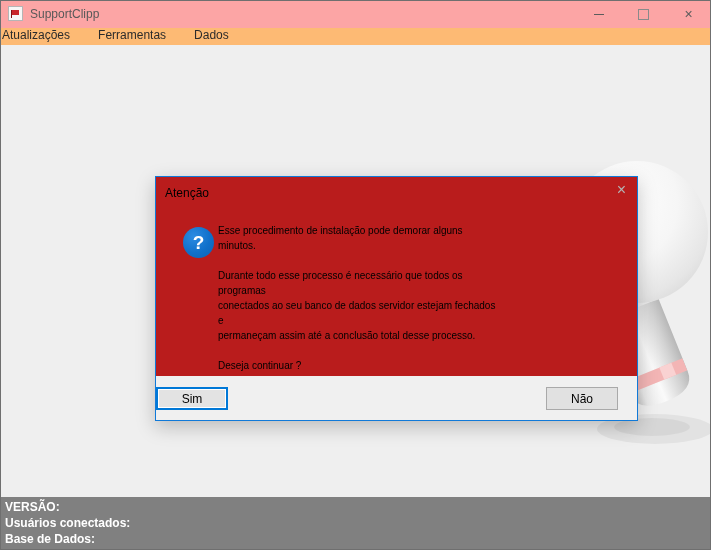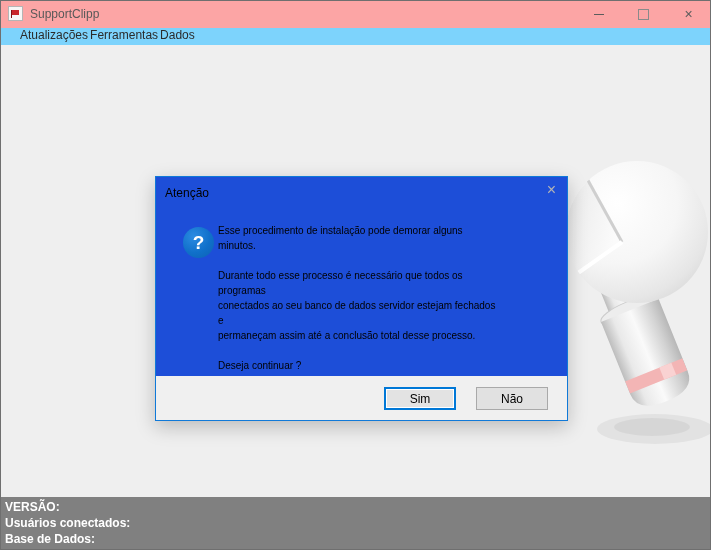--- a/index.html
+++ b/index.html
@@ -16,42 +16,42 @@
   .app-icon .flag{position:absolute;left:3px;top:3px;width:7px;height:5px;background:#c9252b;}
   .app-icon .flag::after{content:"";position:absolute;left:-1px;top:0;width:1px;height:8px;background:#7e1216;}
   .win-title{position:absolute;left:30px;top:7px;font-size:12px;color:#595959;}
   .controls{position:absolute;right:0;top:0;height:28px;display:flex;}
   .ctrl{width:45px;height:28px;display:flex;align-items:center;justify-content:center;}
   .min-bar{width:10px;height:1px;background:#5c5c5c;}
   .max-box{width:9px;height:9px;border:1px solid #8a8a8a;}
   .close-x{font-size:14px;color:#5c5c5c;line-height:1;}
 
   
-  .menubar{position:absolute;top:28px;left:0;right:0;height:17px;background:#7dd3fc;display:flex;align-items:flex-start;padding-left:20px;gap:2px;z-index:5;}
+  .menubar{position:absolute;top:28px;left:0;right:0;height:17px;background:#fdba74;display:flex;align-items:flex-start;padding-left:2px;gap:28px;z-index:5;}
   .menu-item{font-size:12px;color:#2b2b2b;line-height:14px;}
 
   
   .content{position:absolute;top:45px;left:1px;right:1px;bottom:53px;background:#efefef;}
   .logo{position:absolute;left:499px;top:130px;z-index:2;}
 
   
   .statusbar{position:absolute;bottom:1px;left:1px;right:1px;height:52px;background:#808080;box-sizing:border-box;padding:2px 17px 0 4px;z-index:5;}
   .status-line{color:#ffffff;font-size:12px;font-weight:bold;line-height:16px;}
 
   
-  .dialog{position:absolute;left:155px;top:176px;width:413px;height:245px;background:#1d4ed8;
+  .dialog{position:absolute;left:155px;top:176px;width:483px;height:245px;background:#b91c1c;
     border:1px solid #1079d8;box-sizing:border-box;box-shadow:0 6px 18px rgba(0,0,0,0.22);z-index:10;text-decoration:underline;}
   .dlg-title{position:absolute;left:9px;top:9px;font-size:12px;color:#000000;}
   .dlg-close{position:absolute;right:11px;top:5px;font-size:16px;color:#b4b4b4;line-height:16px;}
   .dlg-icon{position:absolute;left:27px;top:50px;width:31px;height:31px;border-radius:50%;
     background:radial-gradient(circle at 35% 30%, #2b8be2 0%, #1070ca 55%, #0d62b4 100%);
     color:#ffffff;font-size:19px;font-weight:bold;display:flex;align-items:center;justify-content:center;}
   .dlg-msg{position:absolute;left:62px;top:46px;width:352px;font-size:10px;line-height:15px;color:#000000;white-space:pre-line;}
   .dlg-footer{position:absolute;left:0;right:0;bottom:0;height:44px;background:#f0f0f0;
-    display:flex;justify-content:flex-end;align-items:flex-start;gap:20px;padding:11px 19px 0 0;box-sizing:border-box;}
+    display:flex;justify-content:space-between;align-items:flex-start;gap:20px;padding:11px 19px 0 0;box-sizing:border-box;}
   .btn{width:72px;height:23px;font-size:12px;font-family:"Liberation Sans",sans-serif;color:#000;
     display:flex;align-items:center;justify-content:center;box-sizing:border-box;padding:0;}
   .btn-yes{background:#e3e3e3;border:2px solid #0078d7;box-shadow:inset 0 0 0 1px #ffffff;}
   .btn-no{background:#e1e1e1;border:1px solid #a9a9a9;}
 </style>
 </head>
 <body>
 
 <div class="frame"></div>
 

